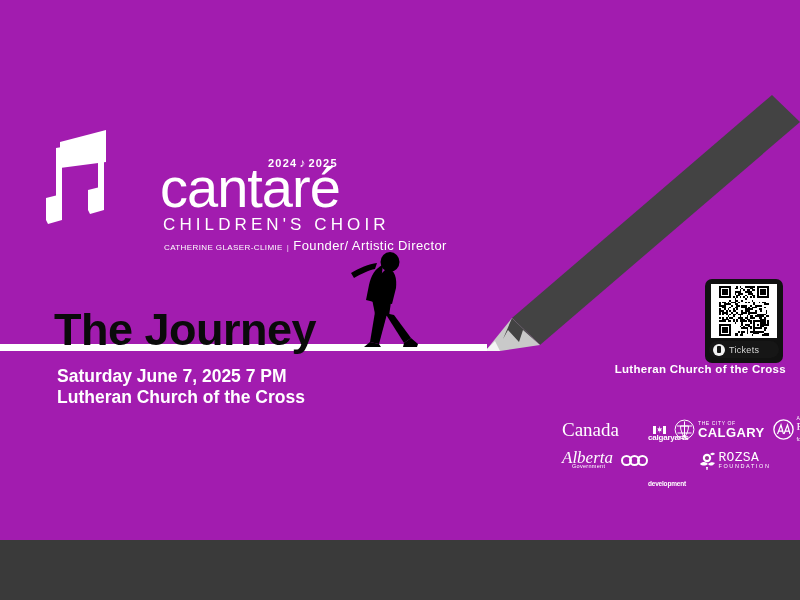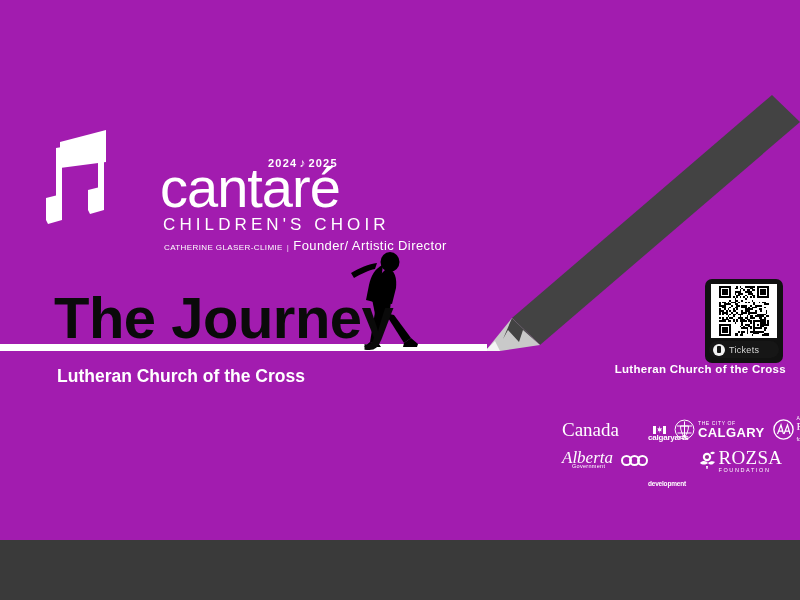--- a/index.html
+++ b/index.html
@@ -116,22 +116,22 @@
     opacity: 0.85;
   }
   .director-line .role {
     font-size: 13px;
   }
 
   
   .show-title {
     position: absolute;
     left: 54px;
-    top: 293px;
-    font-size: 58px;
+    top: 305px;
+    font-size: 45px;
     line-height: 50px;
     font-weight: bold;
     color: #0a0a0a;
     letter-spacing: -0.5px;
     white-space: nowrap;
   }
 
   
   .event-details {
     position: absolute;
@@ -346,22 +346,22 @@
     gap: 38px;
   }
   .sp-cad .l1 { font-size: 8px; font-weight: bold; letter-spacing: -0.2px; }
   .sp-cad .l2 { font-size: 6.5px; font-weight: bold; letter-spacing: -0.2px; }
   .sp-rozsa .lines {
     display: flex;
     flex-direction: column;
     line-height: 1.05;
   }
   .sp-rozsa .l1 {
-    font-size: 19px;
-    font-family: Liberation Serif, serif;
+    font-size: 13px;
+    font-family: Liberation Mono, monospace;
     letter-spacing: 0.3px;
   }
   .sp-rozsa .l2 {
     font-size: 5.5px;
     letter-spacing: 1.6px;
   }
   .rozsa-mark {
     width: 20px;
     height: 20px;
     margin-right: 2px;
@@ -424,20 +424,21 @@
       <div class="choir-word">CHILDREN'S CHOIR</div>
       <div class="director-line">
         <span>CATHERINE GLASER-CLIMIE</span><span class="sep">|</span><span class="role">Founder/ Artistic Director</span>
       </div>
     </div>
   </div>
 
   <div class="show-title">The Journey</div>
 
   <div class="event-details">
+    <div>Saturday June 7, 2025 7 PM</div>
     <div>Lutheran Church of the Cross</div>
   </div>
 
   <div class="venue-block">
     <div>Lutheran Church of the Cross</div>
   </div>
 
   <div class="ticket-widget">
     <div class="qr-box">
       <svg class="qr-canvas" viewBox="0 0 29 29" shape-rendering="crispEdges" xmlns="http://www.w3.org/2000/svg">

